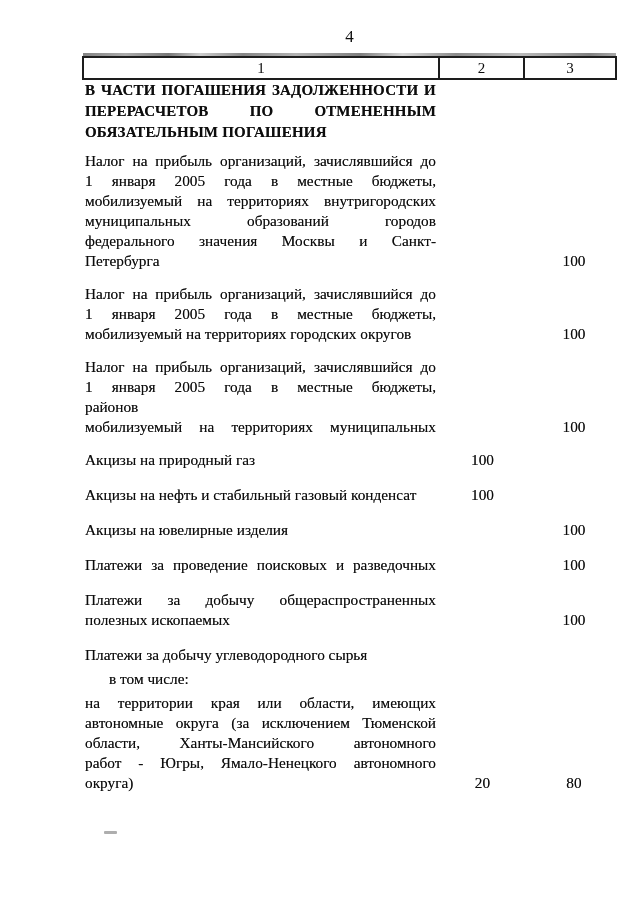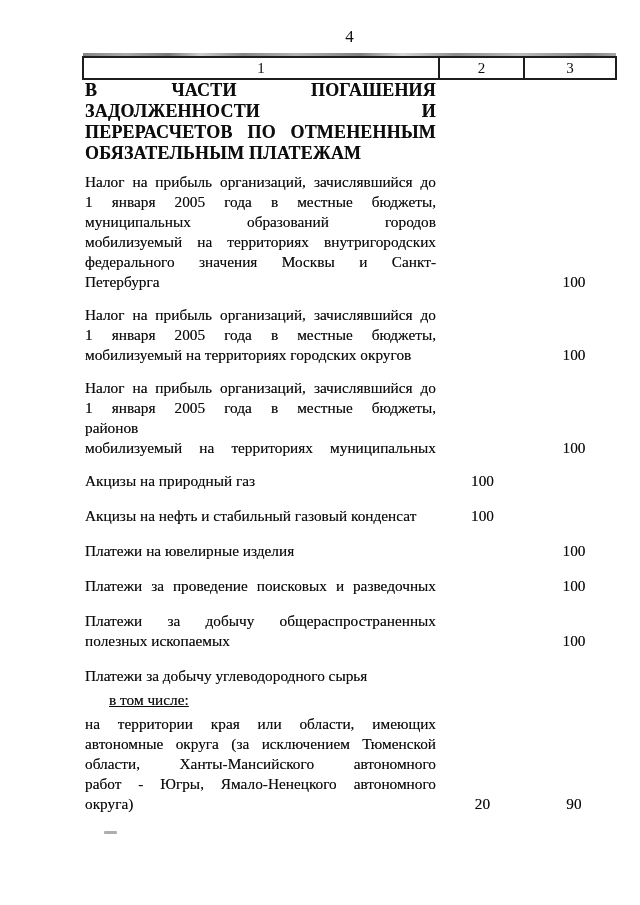--- a/index.html
+++ b/index.html
@@ -42,22 +42,22 @@
     position:absolute;left:82px;top:80px;width:535px;
     font-size:15.3px;line-height:20px;
     text-shadow:0 0 .4px rgba(0,0,0,.55);
   }
   .row{display:flex;align-items:flex-end;}
   .c1{width:358px;box-sizing:border-box;padding-left:3px;padding-right:4px;}
   .c2{width:85px;box-sizing:border-box;text-align:center;}
   .c3{width:92px;box-sizing:border-box;text-align:center;padding-left:6px;}
   .line{text-align:left;}
   .line.jst{text-align:justify;text-align-last:justify;}
-  .row.bold .c1{font-weight:bold;font-size:18px;line-height:21px;letter-spacing:.2px;}
-  .row.indent .c1{padding-left:27px;text-decoration:underline;}
+  .row.bold .c1{font-weight:bold;font-size:15px;line-height:21px;letter-spacing:.2px;}
+  .row.indent .c1{padding-left:27px;}
 
   
   .content .row:nth-child(1){margin-bottom:8px;}
   .content .row:nth-child(2),
   .content .row:nth-child(3),
   .content .row:nth-child(4){margin-bottom:13px;}
   .content .row:nth-child(5),
   .content .row:nth-child(6),
   .content .row:nth-child(7),
   .content .row:nth-child(8),
@@ -82,31 +82,31 @@
     <div class="hc hc1">1</div>
     <div class="hc hc2">2</div>
     <div class="hc hc3">3</div>
   </div>
 
   <div class="content" id="rows">
       <div class="row bold">
         <div class="c1">
           <div class="line jst">В ЧАСТИ ПОГАШЕНИЯ ЗАДОЛЖЕННОСТИ И</div>
           <div class="line jst">ПЕРЕРАСЧЕТОВ ПО ОТМЕНЕННЫМ</div>
-          <div class="line">ОБЯЗАТЕЛЬНЫМ ПЛАТЕЖАМ</div>
+          <div class="line">ОБЯЗАТЕЛЬНЫМ ПОГАШЕНИЯ</div>
         </div>
         <div class="c2"></div>
         <div class="c3"></div>
       </div>
       <div class="row">
         <div class="c1">
           <div class="line jst">Налог на прибыль организаций, зачислявшийся до</div>
           <div class="line jst">1 января 2005 года в местные бюджеты,</div>
+          <div class="line jst">мобилизуемый на территориях внутригородских</div>
           <div class="line jst">муниципальных образований городов</div>
-          <div class="line jst">мобилизуемый на территориях внутригородских</div>
           <div class="line jst">федерального значения Москвы и Санкт-</div>
           <div class="line">Петербурга</div>
         </div>
         <div class="c2"></div>
         <div class="c3">100</div>
       </div>
       <div class="row">
         <div class="c1">
           <div class="line jst">Налог на прибыль организаций, зачислявшийся до</div>
           <div class="line jst">1 января 2005 года в местные бюджеты,</div>
@@ -134,21 +134,21 @@
       </div>
       <div class="row">
         <div class="c1">
           <div class="line">Акцизы на нефть и стабильный газовый конденсат</div>
         </div>
         <div class="c2">100</div>
         <div class="c3"></div>
       </div>
       <div class="row">
         <div class="c1">
-          <div class="line">Платежи на ювелирные изделия</div>
+          <div class="line">Акцизы на ювелирные изделия</div>
         </div>
         <div class="c2"></div>
         <div class="c3">100</div>
       </div>
       <div class="row">
         <div class="c1">
           <div class="line jst">Платежи за проведение поисковых и разведочных</div>
         </div>
         <div class="c2"></div>
         <div class="c3">100</div>
@@ -177,18 +177,18 @@
       </div>
       <div class="row">
         <div class="c1">
           <div class="line jst">на территории края или области, имеющих</div>
           <div class="line jst">автономные округа (за исключением Тюменской</div>
           <div class="line jst">области, Ханты-Мансийского автономного</div>
           <div class="line jst">работ - Югры, Ямало-Ненецкого автономного</div>
           <div class="line">округа)</div>
         </div>
         <div class="c2">20</div>
-        <div class="c3">90</div>
+        <div class="c3">80</div>
       </div>
     </div>
 
   <div class="scan-dash"></div>
 </div>
 
 </body></html>

